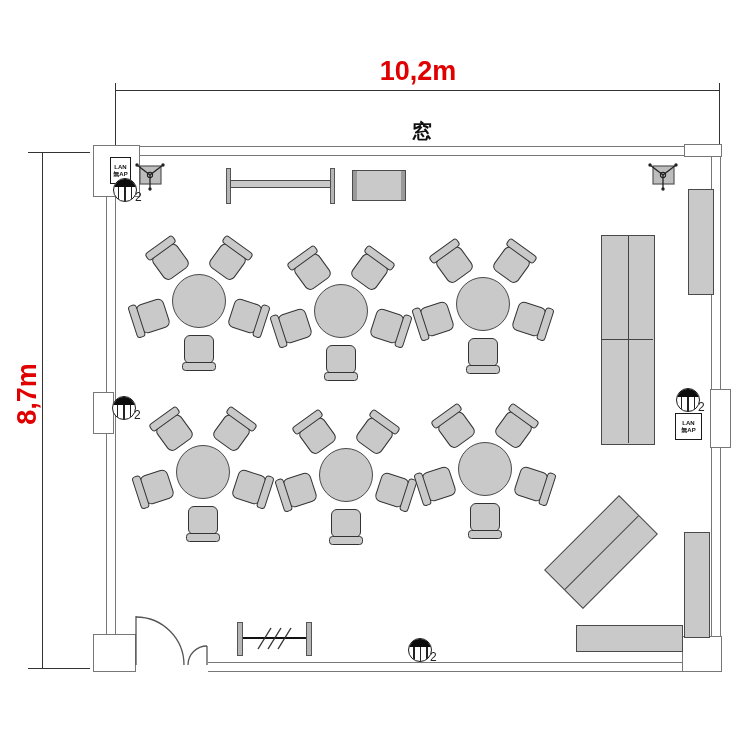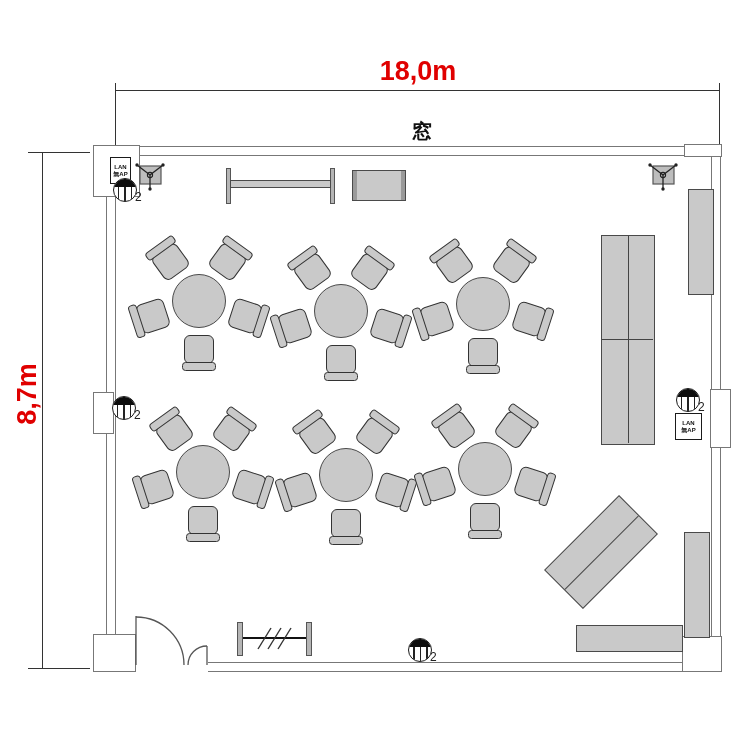--- a/index.html
+++ b/index.html
@@ -54,21 +54,21 @@
   .chair .back{position:absolute;left:27px;top:0;width:9px;height:34px;background:#c9c9c9;
           border:1.5px solid #333;border-radius:3.5px;box-sizing:border-box;}
 
   svg.overlay{position:absolute;left:0;top:0;}
 </style>
 </head>
 <body>
 
 <div class="plan">
 
-  <div class="dim-label" style="left:418px;top:71px;">18,0m</div>
+  <div class="dim-label" style="left:418px;top:71px;">10,2m</div>
   <div class="dim-label vert" style="left:27px;top:394px;">8,7m</div>
   <div class="window-label" style="left:422px;top:131px;">窓</div>
 
   <div class="dim-line-h" style="left:115px;top:90px;width:604px;"></div>
   <div class="dim-line-v" style="left:115px;top:83px;height:64px;"></div>
   <div class="dim-line-v" style="left:719px;top:83px;height:64px;"></div>
 
   <div class="dim-line-v" style="left:42px;top:152px;width:0;height:516px;"></div>
   <div class="dim-line-h" style="left:28px;top:152px;width:62px;"></div>
   <div class="dim-line-h" style="left:28px;top:668px;width:62px;"></div>

